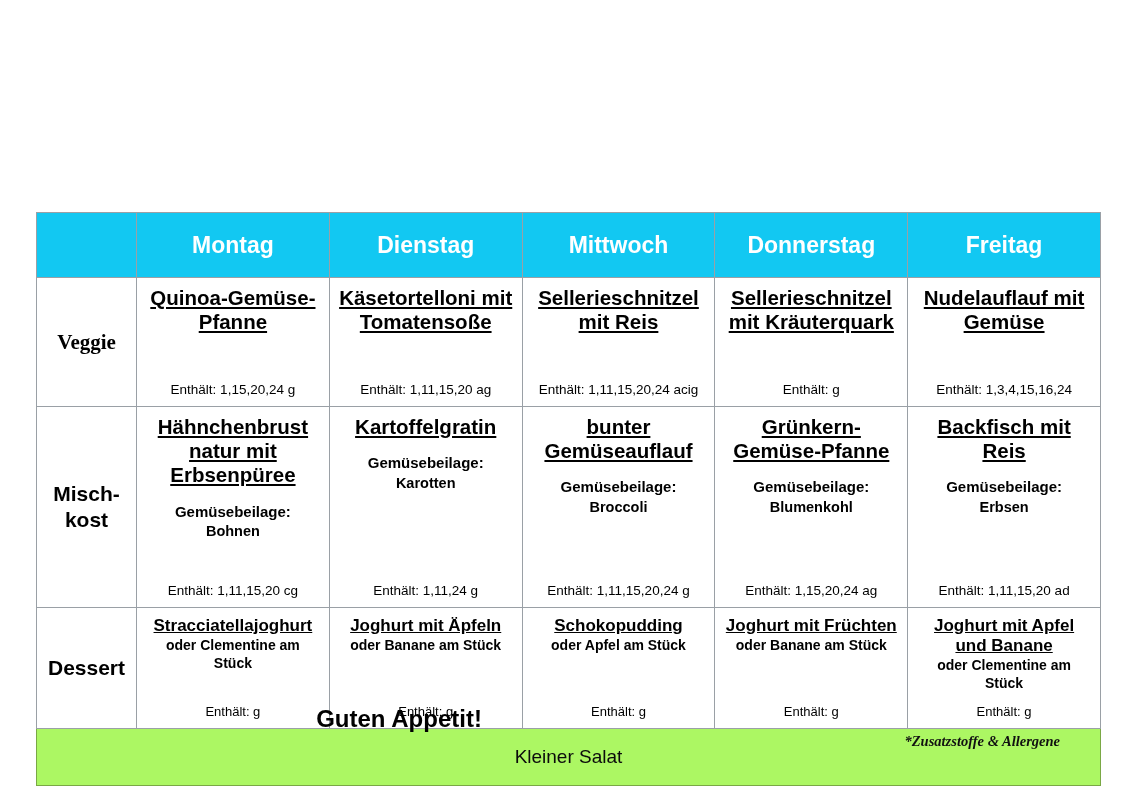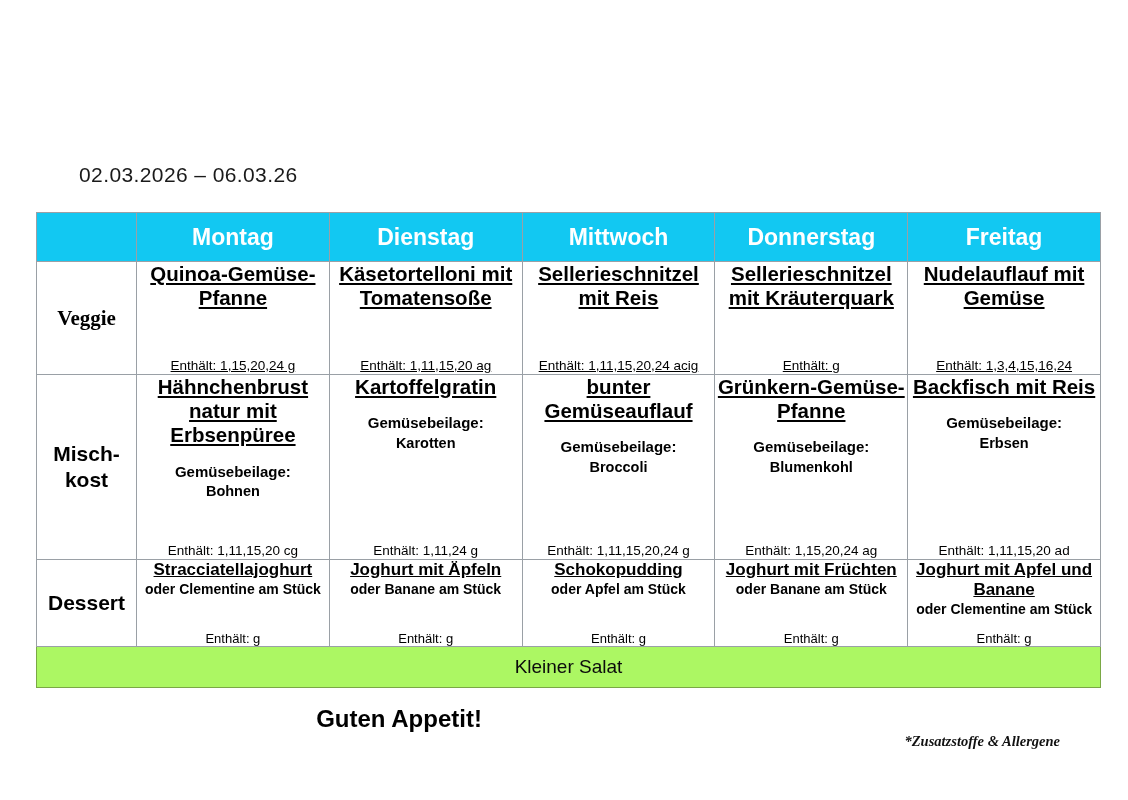--- a/index.html
+++ b/index.html
@@ -76,21 +76,21 @@
     position: absolute;
     left: 36px;
     top: 212px;
     width: 1064px;
     border-collapse: collapse;
     table-layout: fixed;
   }
   .menu-table td, .menu-table th {
     border: 1px solid #9aa0a6;
     vertical-align: middle;
-    padding: 0;
+    padding: 8px;
   }
   .col-label { width: 100px; }
   .col-day   { width: 192.8px; }
 
   thead th {
     background: #12C8F2;
     color: #ffffff;
     font-size: 23px;
     font-weight: bold;
     height: 48px;
@@ -137,21 +137,21 @@
   }
 
   
   tr.row-veggie td { height: 112px; vertical-align: top; }
   tr.row-veggie td.rowlabel { vertical-align: middle; font-family: Liberation Serif, serif; }
   tr.row-misch td { height: 184px; vertical-align: top; }
   tr.row-misch td.rowlabel { vertical-align: middle; }
   tr.row-dessert td { height: 82px; vertical-align: top; }
   tr.row-dessert td.rowlabel { vertical-align: middle; }
 
-  tr.row-veggie .cell .contains { margin-top: 18px; text-decoration: underline; }
+  tr.row-veggie .cell .contains { margin-top: 18px; }
   tr.row-misch .cell .contains { margin-top: 10px; }
   tr.row-dessert .cell .dish { font-size: 17px; }
   tr.row-dessert .cell .alt { font-size: 14px; }
   tr.row-dessert .cell .contains { margin-top: 12px; font-size: 13px; }
 
   
   .cellwrap {
     display: flex;
     flex-direction: column;
     justify-content: space-between;
@@ -189,21 +189,20 @@
     font-size: 14.5px;
     color: #111;
   }
 </style>
 </head>
 <body>
 
 <div class="header">
 
 
-  <div class="daterange">02.03.2026 – 06.03.26</div>
 
 
 </div>
 
 <table class="menu-table">
   <colgroup>
     <col class="col-label">
     <col class="col-day">
       <col class="col-day">
       <col class="col-day">

